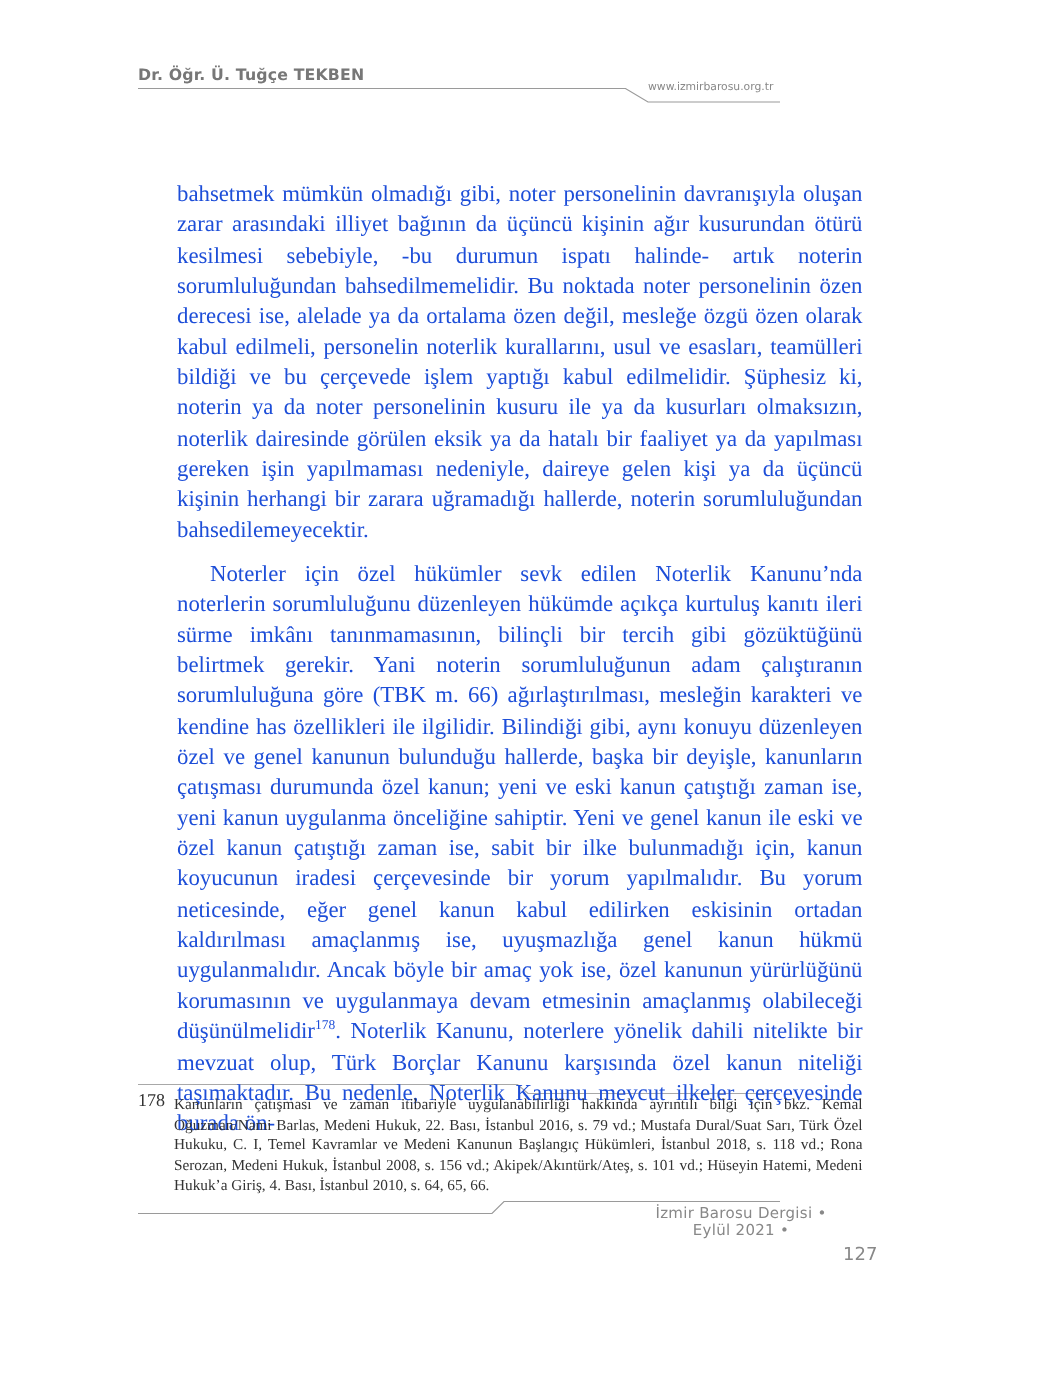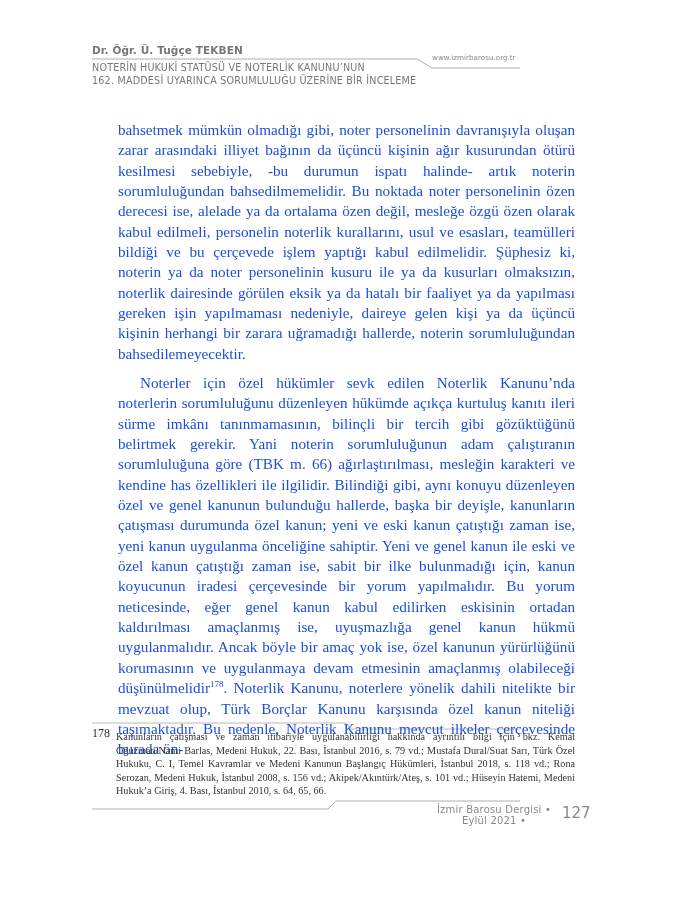--- a/index.html
+++ b/index.html
@@ -19,32 +19,28 @@
     .p2 { top: 373px; text-indent: 22px; }
     sup.fn { font-size: 9px; line-height: 0; vertical-align: super; }
 
     
     .fn-block { position: absolute; left: 92px; top: 730px; width: 483px; font-family: "Liberation Serif", "DejaVu Serif", serif; font-size: 10.2px; line-height: 13.6px; color: #333; text-align: justify; }
     .fn-num { position: absolute; left: 0; top: -3px; font-size: 12px; color: #333; }
     .fn-text { margin-left: 24px; display: block; }
 
     
     .ftr { position: absolute; left: 432px; top: 804px; font-family: "DejaVu Sans", sans-serif; font-size: 10px; color: #888; letter-spacing: 0.2px; text-align: center; }
-    .ftr-page { position: absolute; left: 562px; top: 804px; font-family: "DejaVu Sans", sans-serif; font-size: 15px; color: #888; }
+    .ftr-page { position: absolute; left: 562px; top: 829px; font-family: "DejaVu Sans", sans-serif; font-size: 12px; color: #888; }
   </style>
 </head>
 <body>
 
 <div class="page">
 
   <div class="hdr-author">Dr. Öğr. Ü. Tuğçe TEKBEN</div>
-  <div class="hdr-title">
-    <div>NOTERİN HUKUKİ STATÜSÜ VE NOTERLİK KANUNU’NUN</div>
-    <div>162. MADDESİ UYARINCA SORUMLULUĞU ÜZERİNE BİR İNCELEME</div>
-  </div>
   <div class="hdr-url">www.izmirbarosu.org.tr</div>
 
   <svg class="rule" width="700" height="917">
     <polyline points="92,59 417,59 432,68 520,68" fill="none" stroke="#9a9a9a" stroke-width="0.8"></polyline>
     <polyline points="92,723 345,723 352,729 520,729" fill="none" stroke="#a8a8a8" stroke-width="0.8"></polyline>
     <polyline points="92,809 328,809 336,801 520,801" fill="none" stroke="#9a9a9a" stroke-width="0.8"></polyline>
   </svg>
 
   <div class="body p1">
     <p>bahsetmek mümkün olmadığı gibi, noter personelinin davranışıyla oluşan zarar arasındaki illiyet bağının da üçüncü kişinin ağır kusurundan ötürü kesilmesi sebebiyle, -bu durumun ispatı halinde- artık noterin sorumluluğundan bahsedilmemelidir. Bu noktada noter personelinin özen derecesi ise, alelade ya da ortalama özen değil, mesleğe özgü özen olarak kabul edilmeli, personelin noterlik kurallarını, usul ve esasları, teamülleri bildiği ve bu çerçevede işlem yaptığı kabul edilmelidir. Şüphesiz ki, noterin ya da noter personelinin kusuru ile ya da kusurları olmaksızın, noterlik dairesinde görülen eksik ya da hatalı bir faaliyet ya da yapılması gereken işin yapılmaması nedeniyle, daireye gelen kişi ya da üçüncü kişinin herhangi bir zarara uğramadığı hallerde, noterin sorumluluğundan bahsedilemeyecektir.</p>

